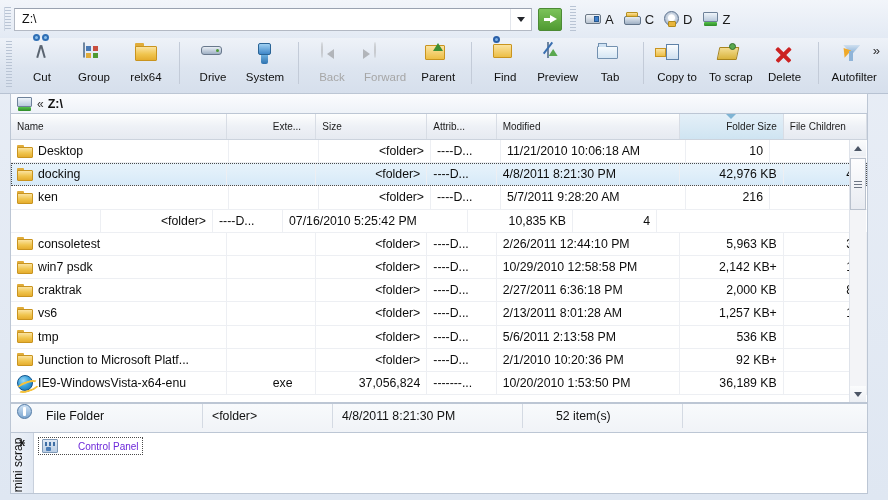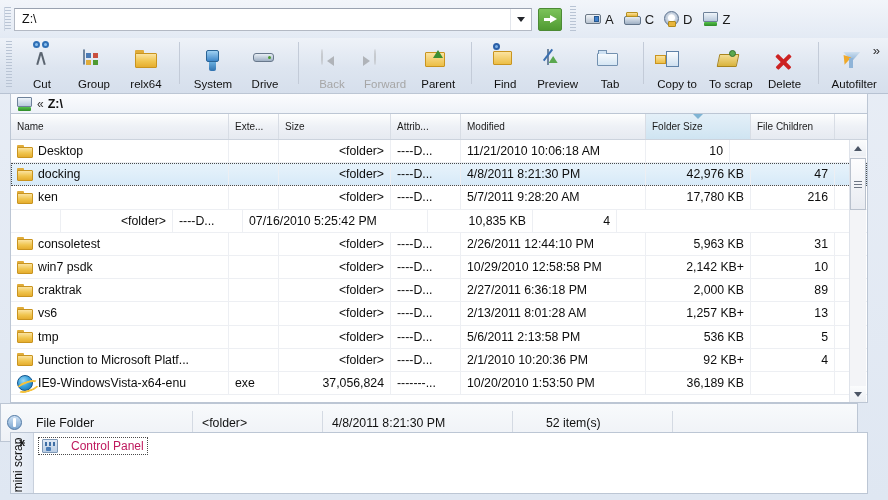--- a/index.html
+++ b/index.html
@@ -63,21 +63,21 @@
   .toolbar{
     position:absolute;left:0;top:38px;width:888px;height:55px;
     background:linear-gradient(180deg,#eef2f8 0%,#dde5f0 55%,#d6dfec 100%);
     border-bottom:1px solid #b7c2d2;
     display:flex;align-items:flex-start;
   }
   .tb-grip{
     width:6px;height:46px;margin:3px 4px 0 6px;
     background-image:repeating-linear-gradient(180deg,#b9c4d4 0 1px,transparent 1px 3px);
   }
-  .tb-group{display:flex;align-items:flex-end;height:50px;padding-top:3px;}
+  .tb-group{display:flex;align-items:flex-start;height:50px;padding-top:3px;}
   .tb-div{width:1px;height:42px;margin:4px 7px 0 7px;background:#c3cbd8;}
   .tb-btn{
     width:auto;min-width:40px;padding:2px 6px 0 6px;
     display:flex;flex-direction:column;align-items:center;gap:2px;
   }
   .tb-icon{width:26px;height:26px;position:relative;display:block;}
   .tb-label{font-size:11.5px;color:#111;white-space:nowrap;line-height:13px;}
   .tb-btn.disabled .tb-label{color:#a6a6a6;}
   .tb-btn.disabled .tb-icon{opacity:.45;filter:grayscale(1);}
   .chev{
@@ -101,40 +101,40 @@
   .hdr{
     display:flex;height:25px;flex:0 0 25px;
     background:linear-gradient(180deg,#fdfefe 0%,#eef1f6 50%,#e6eaf1 100%);
     border-bottom:1px solid #ccd3dd;
   }
   .hc{
     display:flex;align-items:center;box-sizing:border-box;
     border-right:1px solid #d8dde5;padding:0 6px;font-size:10px;color:#1b1b1b;
     position:relative;overflow:hidden;white-space:nowrap;
   }
-  .hc.sorted{background:linear-gradient(180deg,#e4f0f8 0%,#cfe4f2 100%);}
+  .hc.sorted{background:linear-gradient(180deg,#e4f0f8 0%,#cfe4f2 100%);justify-content:flex-end;}
   .sort-arrow{
     position:absolute;left:50%;top:0px;margin-left:-5px;width:0;height:0;
     border-left:5px solid transparent;border-right:5px solid transparent;
     border-top:5px solid #7fb4d4;
   }
   .rows{flex:1;overflow:hidden;}
   .row{display:flex;height:23.2px;box-sizing:border-box;border-bottom:1px solid #edeff3;}
   .row.sel{
     background:linear-gradient(180deg,#e8f3fb 0%,#d7eaf8 100%);
     outline:1px dotted #4a4a4a;outline-offset:-1px;
   }
   .cell{
     display:flex;align-items:center;box-sizing:border-box;
     border-right:1px solid #edeff3;padding:0 6px;font-size:12.3px;color:#0d0d0d;
     white-space:nowrap;overflow:hidden;
   }
   .cell.num{justify-content:flex-end;}
   .c-name{width:218px;gap:5px;}
-  .c-ext{width:50px;}
+  .c-ext{width:50px;margin-left:40px;}
   .c-size{width:112px;}
   .c-attr{width:70px;}
   .c-mod{width:185px;}
   .c-fsize{width:105px;}
   .c-child{width:84px;}
   .vscroll{
     position:absolute;right:1px;top:26px;width:16px;height:262px;
     background:#f3f4f7;border-left:1px solid #dfe3ea;
   }
   .sb-up,.sb-dn{
@@ -147,23 +147,23 @@
   .tri-d{width:0;height:0;border-left:4px solid transparent;border-right:4px solid transparent;border-top:5px solid #4b5565;}
   .sb-thumb{
     position:absolute;left:0;top:18px;width:16px;height:52px;
     background:linear-gradient(180deg,#fdfdfe 0%,#e8ebf1 100%);
     border:1px solid #b9c1cd;box-sizing:border-box;
     display:flex;align-items:center;justify-content:center;
   }
   .grip3{width:8px;height:7px;background-image:repeating-linear-gradient(180deg,#6d7684 0 1px,transparent 1px 3px);}
   
   .status{
-    position:absolute;left:0;top:403px;width:858px;height:39px;
+    position:absolute;left:10px;top:403px;width:858px;height:39px;
     background:linear-gradient(180deg,#f8fafc 0%,#eef1f6 100%);
-    border:1px solid #bcc6d4;box-sizing:border-box;display:flex;align-items:center;
+    border:1px solid #bcc6d4;box-sizing:border-box;display:flex;align-items:flex-start;
   }
   .st-icon{width:26px;display:flex;align-items:center;justify-content:center;}
   .st-cell{
     height:24px;display:flex;align-items:center;padding:0 9px;
     border-left:1px solid #d4dae3;font-size:12.3px;color:#111;white-space:nowrap;box-sizing:border-box;
   }
   
   .scrap{
     position:absolute;left:10px;top:432px;width:858px;height:62px;
     background:#fff;border:1px solid #bcc6d4;box-sizing:border-box;display:flex;
@@ -175,22 +175,22 @@
   .scrap-x{
     position:absolute;left:0;right:0;top:3px;text-align:center;
     font-size:11px;font-weight:bold;color:#222;
   }
   .scrap-vert{
     position:absolute;left:-21px;top:21px;width:64px;height:22px;
     transform:rotate(-90deg);text-align:center;font-size:12px;color:#111;white-space:nowrap;
   }
   .scrap-body{flex:1;padding:5px 0 0 5px;}
   .scrap-item{
-    display:inline-flex;align-items:center;gap:13px;padding:1px 3px;
-    outline:1px dotted #4a4a4a;font-size:12px;color:#be185d;
+    display:inline-flex;align-items:center;gap:20px;padding:1px 3px;
+    outline:1px dotted #4a4a4a;font-size:10px;color:#6d28d9;
   }
   .folder{width:16px;height:13px;position:relative;}
   .folder::before{content:"";position:absolute;left:0;top:0;width:7px;height:3px;
     background:#e0ac3a;border-radius:1px 1px 0 0;}
   .folder::after{content:"";position:absolute;left:0;top:2px;width:16px;height:11px;
     background:linear-gradient(180deg,#fbe3a0 0%,#f0c54f 55%,#e5ad2e 100%);
     border:1px solid #c9941f;border-radius:1px;box-sizing:border-box;}
   .folder-lg{width:22px;height:18px;}
   .folder-lg::before{width:9px;height:4px;}
   .folder-lg::after{top:3px;width:22px;height:15px;}
@@ -374,26 +374,26 @@
       </div>
       <div class="tb-btn">
         <span class="tb-icon"><span class="folder folder-lg" style="margin:4px 0 0 2px;"></span></span>
         <span class="tb-label">relx64</span>
       </div>
     </div>
     <div class="tb-div"></div>
 
     <div class="tb-group">
       <div class="tb-btn">
+        <span class="tb-icon"><span class="i-drive"></span></span>
+        <span class="tb-label">Drive</span>
+      </div>
+      <div class="tb-btn">
         <span class="tb-icon"><span class="i-sys"></span></span>
         <span class="tb-label">System</span>
-      </div>
-      <div class="tb-btn">
-        <span class="tb-icon"><span class="i-drive"></span></span>
-        <span class="tb-label">Drive</span>
       </div>
     </div>
     <div class="tb-div"></div>
 
     <div class="tb-group">
       <div class="tb-btn disabled">
         <span class="tb-icon"><span class="i-nav left"></span></span>
         <span class="tb-label">Back</span>
       </div>
       <div class="tb-btn disabled">
@@ -499,21 +499,20 @@
 
       <div class="row">
         <div class="cell c-name">
             <span class="folder"></span>
             <span>ken</span>
           </div>
         <div class="cell c-ext"></div>
         <div class="cell c-size num">&lt;folder&gt;</div>
         <div class="cell c-attr">----D...</div>
         <div class="cell c-mod">5/7/2011 9:28:20 AM</div>
-        <div class="cell c-fsize num">17,780 KB</div>
         <div class="cell c-child num">216</div>
       </div>
 
       <div class="row">
         <div class="cell c-ext"></div>
         <div class="cell c-size num">&lt;folder&gt;</div>
         <div class="cell c-attr">----D...</div>
         <div class="cell c-mod">07/16/2010 5:25:42 PM</div>
         <div class="cell c-fsize num">10,835 KB</div>
         <div class="cell c-child num">4</div>

